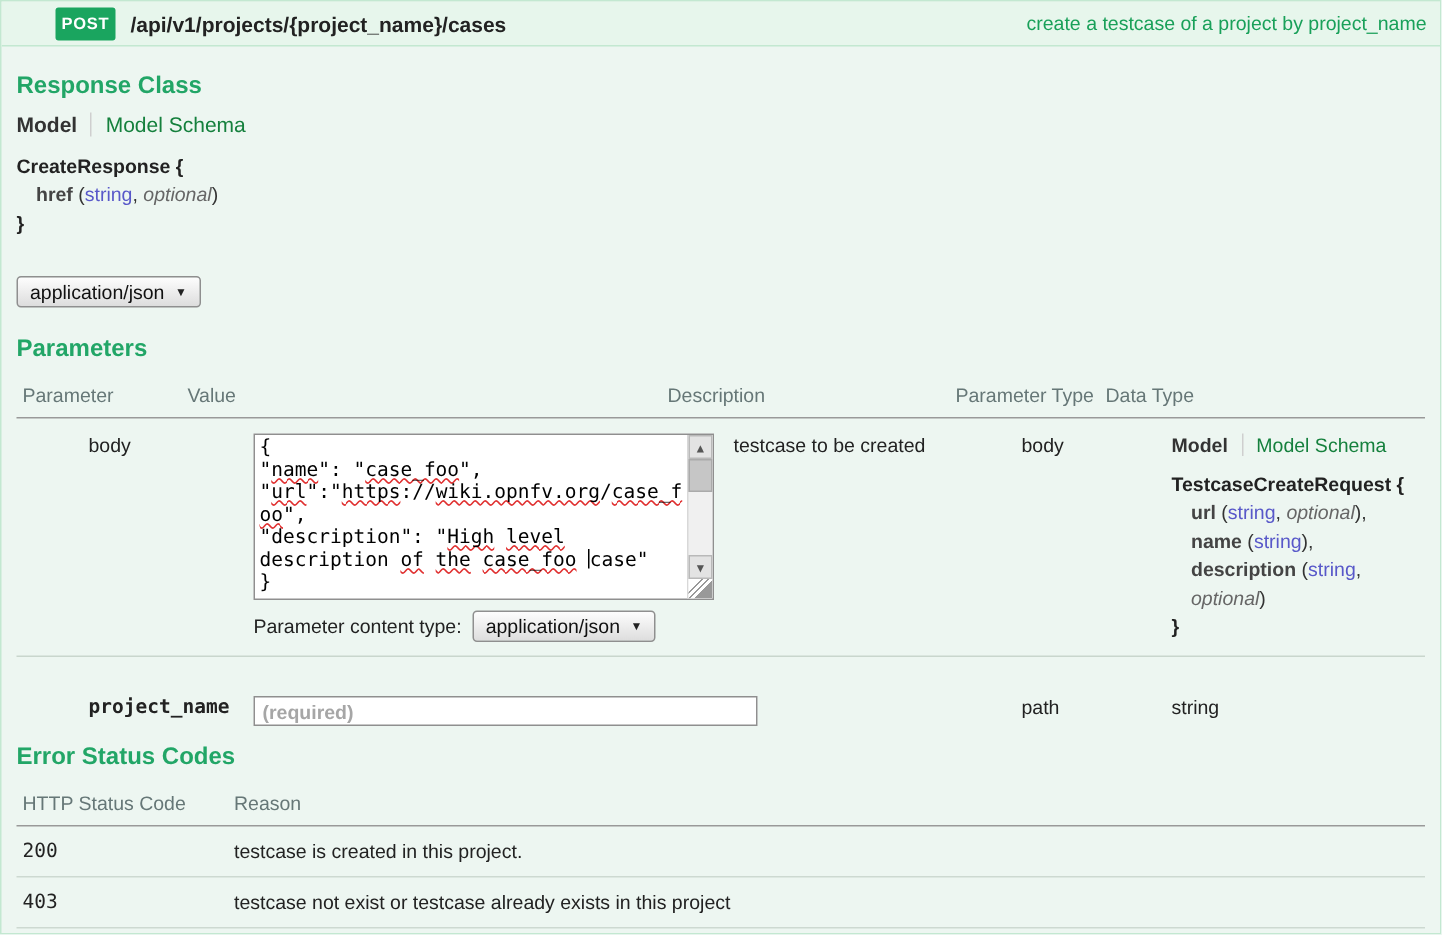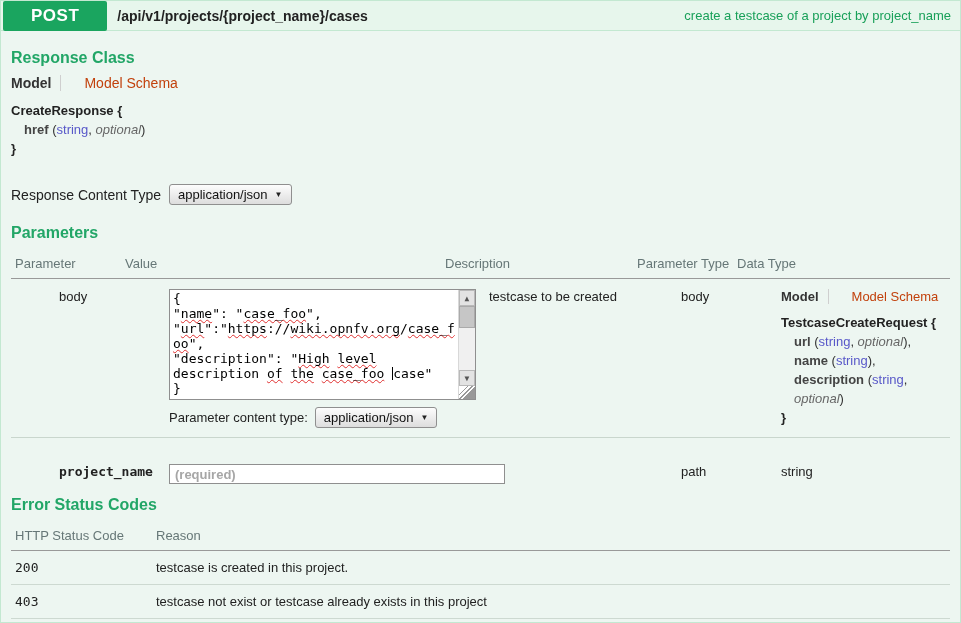--- a/index.html
+++ b/index.html
@@ -7,32 +7,32 @@
   .op {
     width:961px; height:623px; background:#edf6f1;
     border:1px solid #c3e8d1; overflow:hidden;
   }
   
   .op-header {
     height:30px; background:#e7f6ec; border-bottom:1px solid #c3e8d1;
     display:flex; align-items:center; padding:0 9px 0 2px; gap:10px;
   }
   .method-badge {
-    background:#1aa55f; color:#fff; font-size:17px; font-weight:bold;
-    padding:5px 28px; border-radius:2px; letter-spacing:.5px; cursor:pointer;
+    background:#1aa55f; color:#fff; font-size:11px; font-weight:bold;
+    padding:5px 4px; border-radius:2px; letter-spacing:.5px; cursor:pointer;margin-left:34px;
   }
   .op-path { font-size:14px; font-weight:700; color:#222; cursor:pointer; }
   .op-summary { margin-left:auto; font-size:13px; color:#19a059; cursor:pointer; }
   
   .content { padding:8px 10px 10px 10px; }
   h2.sec { font-size:16px; font-weight:600; color:#22a667; margin:10px 0 8px; }
   
   .tabs { display:flex; align-items:center; font-size:14px; margin-bottom:10px; }
   .tab-model { color:#333; font-weight:600; cursor:pointer; padding-right:9px; }
-  .tab-schema { color:#c2410c; cursor:pointer; padding-left:23px; border-left:1px solid #cfcfcf; }
+  .tab-schema { color:#15803d; cursor:pointer; padding-left:9px; border-left:1px solid #cfcfcf; }
   
   .signature { font-size:13px; color:#333; line-height:19px; }
   .sig-head, .sig-close { font-weight:700; color:#222; }
   .sig-prop { padding-left:13px; }
   .prop-name { font-weight:700; color:#444; }
   .prop-type { color:#5858c9; }
   .prop-opt { color:#666; font-style:italic; }
   
   .rct-row { margin-top:26px; display:flex; align-items:center; gap:8px; font-size:14px; color:#222; }
   .select {
@@ -108,21 +108,20 @@
       <span class="tab-model">Model</span>
       <span class="tab-schema">Model Schema</span>
     </div>
     <div class="signature">
       <div><span class="sig-head"><span>CreateResponse</span> <span>{</span></span></div>
       <div class="sig-prop"><span class="prop-name">href</span><span> (</span><span class="prop-type">string</span><span>, </span><em class="prop-opt">optional</em><span>)</span></div>
       <div class="sig-close">}</div>
     </div>
 
     <div class="rct-row">
-      <span>Response Content Type</span>
       <span class="select">
         <span>application/json</span>
         <span class="arrow">▼</span>
       </span>
     </div>
 
     <h2 class="sec" style="margin-top:19px;">Parameters</h2>
 
     <div class="pgrid phead">
       <div class="thead">Parameter</div>

